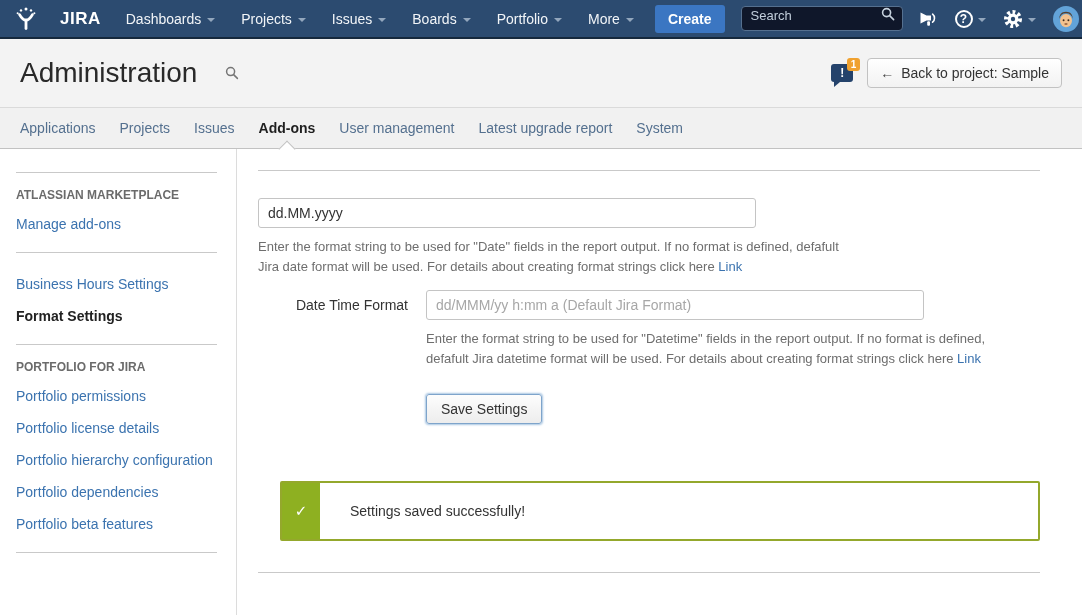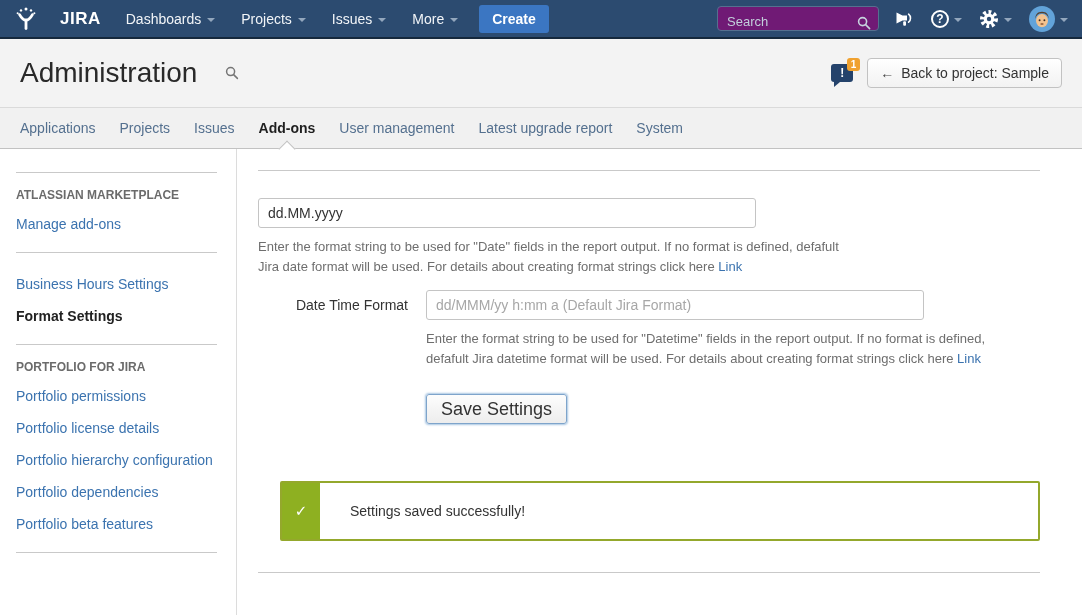--- a/index.html
+++ b/index.html
@@ -15,22 +15,22 @@
   }
   .logo { display:flex; align-items:center; gap:22px; margin-right:12px; cursor:pointer; }
   .logo-text { font-weight:bold; font-size:17px; letter-spacing:.5px; color:#fff; }
   .nav-item { display:flex; align-items:center; gap:6px; padding:0 13px; height:100%; font-size:14px; color:#f2f5f8; cursor:pointer; }
   .caret { width:0; height:0; border-left:4px solid transparent; border-right:4px solid transparent; border-top:4px solid #93a7bd; margin-top:2px; }
   .create-btn {
     margin:0 16px 0 8px; padding:6px 13px; background:#3b76c2; border:none; border-radius:3px;
     color:#fff; font-weight:bold; font-size:14px; cursor:pointer; font-family:inherit;
   }
   .nav-search {
-    margin-left:auto; width:162px; height:25px; background:#701a75; border:1px solid #55708f;
-    border-radius:4px; display:flex; align-items:flex-end; padding:0 7px; margin-right:14px;
+    margin-left:auto; width:162px; height:25px; background:#0f172a; border:1px solid #55708f;
+    border-radius:4px; display:flex; align-items:flex-start; padding:0 7px; margin-right:14px;
   }
   .nav-search input {
     flex:1; min-width:0; background:transparent; border:none; outline:none;
     color:#e3eaf1; font-size:13px; font-family:inherit;
   }
   .nav-search input::placeholder { color:#c2cedb; opacity:1; }
   .nav-icons { display:flex; align-items:center; gap:17px; }
   .nav-icon-group { display:flex; align-items:center; gap:5px; cursor:pointer; }
   .help-circle {
     width:18px; height:18px; border:2px solid #fff; border-radius:50%;
@@ -95,21 +95,21 @@
   .form-label { width:150px; text-align:right; padding-top:7px; font-size:14px; color:#333; margin-right:18px; flex:none; }
   .field-col { width:600px; }
   .text-input {
     width:498px; height:30px; border:1px solid #c4c4c4; border-radius:3px;
     padding:0 9px; font-size:14px; color:#333; font-family:inherit; outline:none; background:#fff;
   }
   .text-input::placeholder { color:#a7a7a7; opacity:1; }
   .field-desc { margin:9px 0 13px; font-size:13px; color:#6e6e6e; line-height:20px; width:595px; }
   .inline-link { color:#3b73af; cursor:pointer; }
   .save-btn {
-    margin-top:12px; height:30px; padding:0 14px; font-size:18px; color:#333; font-family:inherit;
+    margin-top:12px; height:30px; padding:0 14px; font-size:14px; color:#333; font-family:inherit;
     background:linear-gradient(#fdfdfd,#ededed); border:1px solid #7ea4cb; border-radius:3px;
     box-shadow:0 0 2px 1px #a9c6e2; cursor:pointer;text-align:center;
   }
   .success-box {
     margin:57px 0 0 22px; height:60px; border:2px solid #94a82c; border-radius:2px;
     display:flex; align-items:stretch; background:#fff;
   }
   .success-bar { width:38px; background:#8eb021; display:flex; align-items:center; justify-content:center; flex:none; }
   .success-check { color:#fff; font-size:15px; font-weight:bold; }
   .success-text { display:flex; align-items:center; padding-left:30px; font-size:14px; color:#333; }
@@ -142,20 +142,28 @@
     </div>
   <div class="nav-item">
       <span>Projects</span>
       <span class="caret"></span>
     </div>
   <div class="nav-item">
       <span>Issues</span>
       <span class="caret"></span>
     </div>
   <div class="nav-item">
+      <span>Boards</span>
+      <span class="caret"></span>
+    </div>
+  <div class="nav-item">
+      <span>Portfolio</span>
+      <span class="caret"></span>
+    </div>
+  <div class="nav-item">
       <span>More</span>
       <span class="caret"></span>
     </div>
   <button class="create-btn">Create</button>
 
   <div class="nav-search">
     <input type="text" placeholder="Search" style="">
     <span>
       <svg width="14" height="14" viewBox="0 0 14 14">
         <circle cx="5.6" cy="5.6" r="4" stroke="#c6d2de" stroke-width="1.6" fill="none"></circle>

